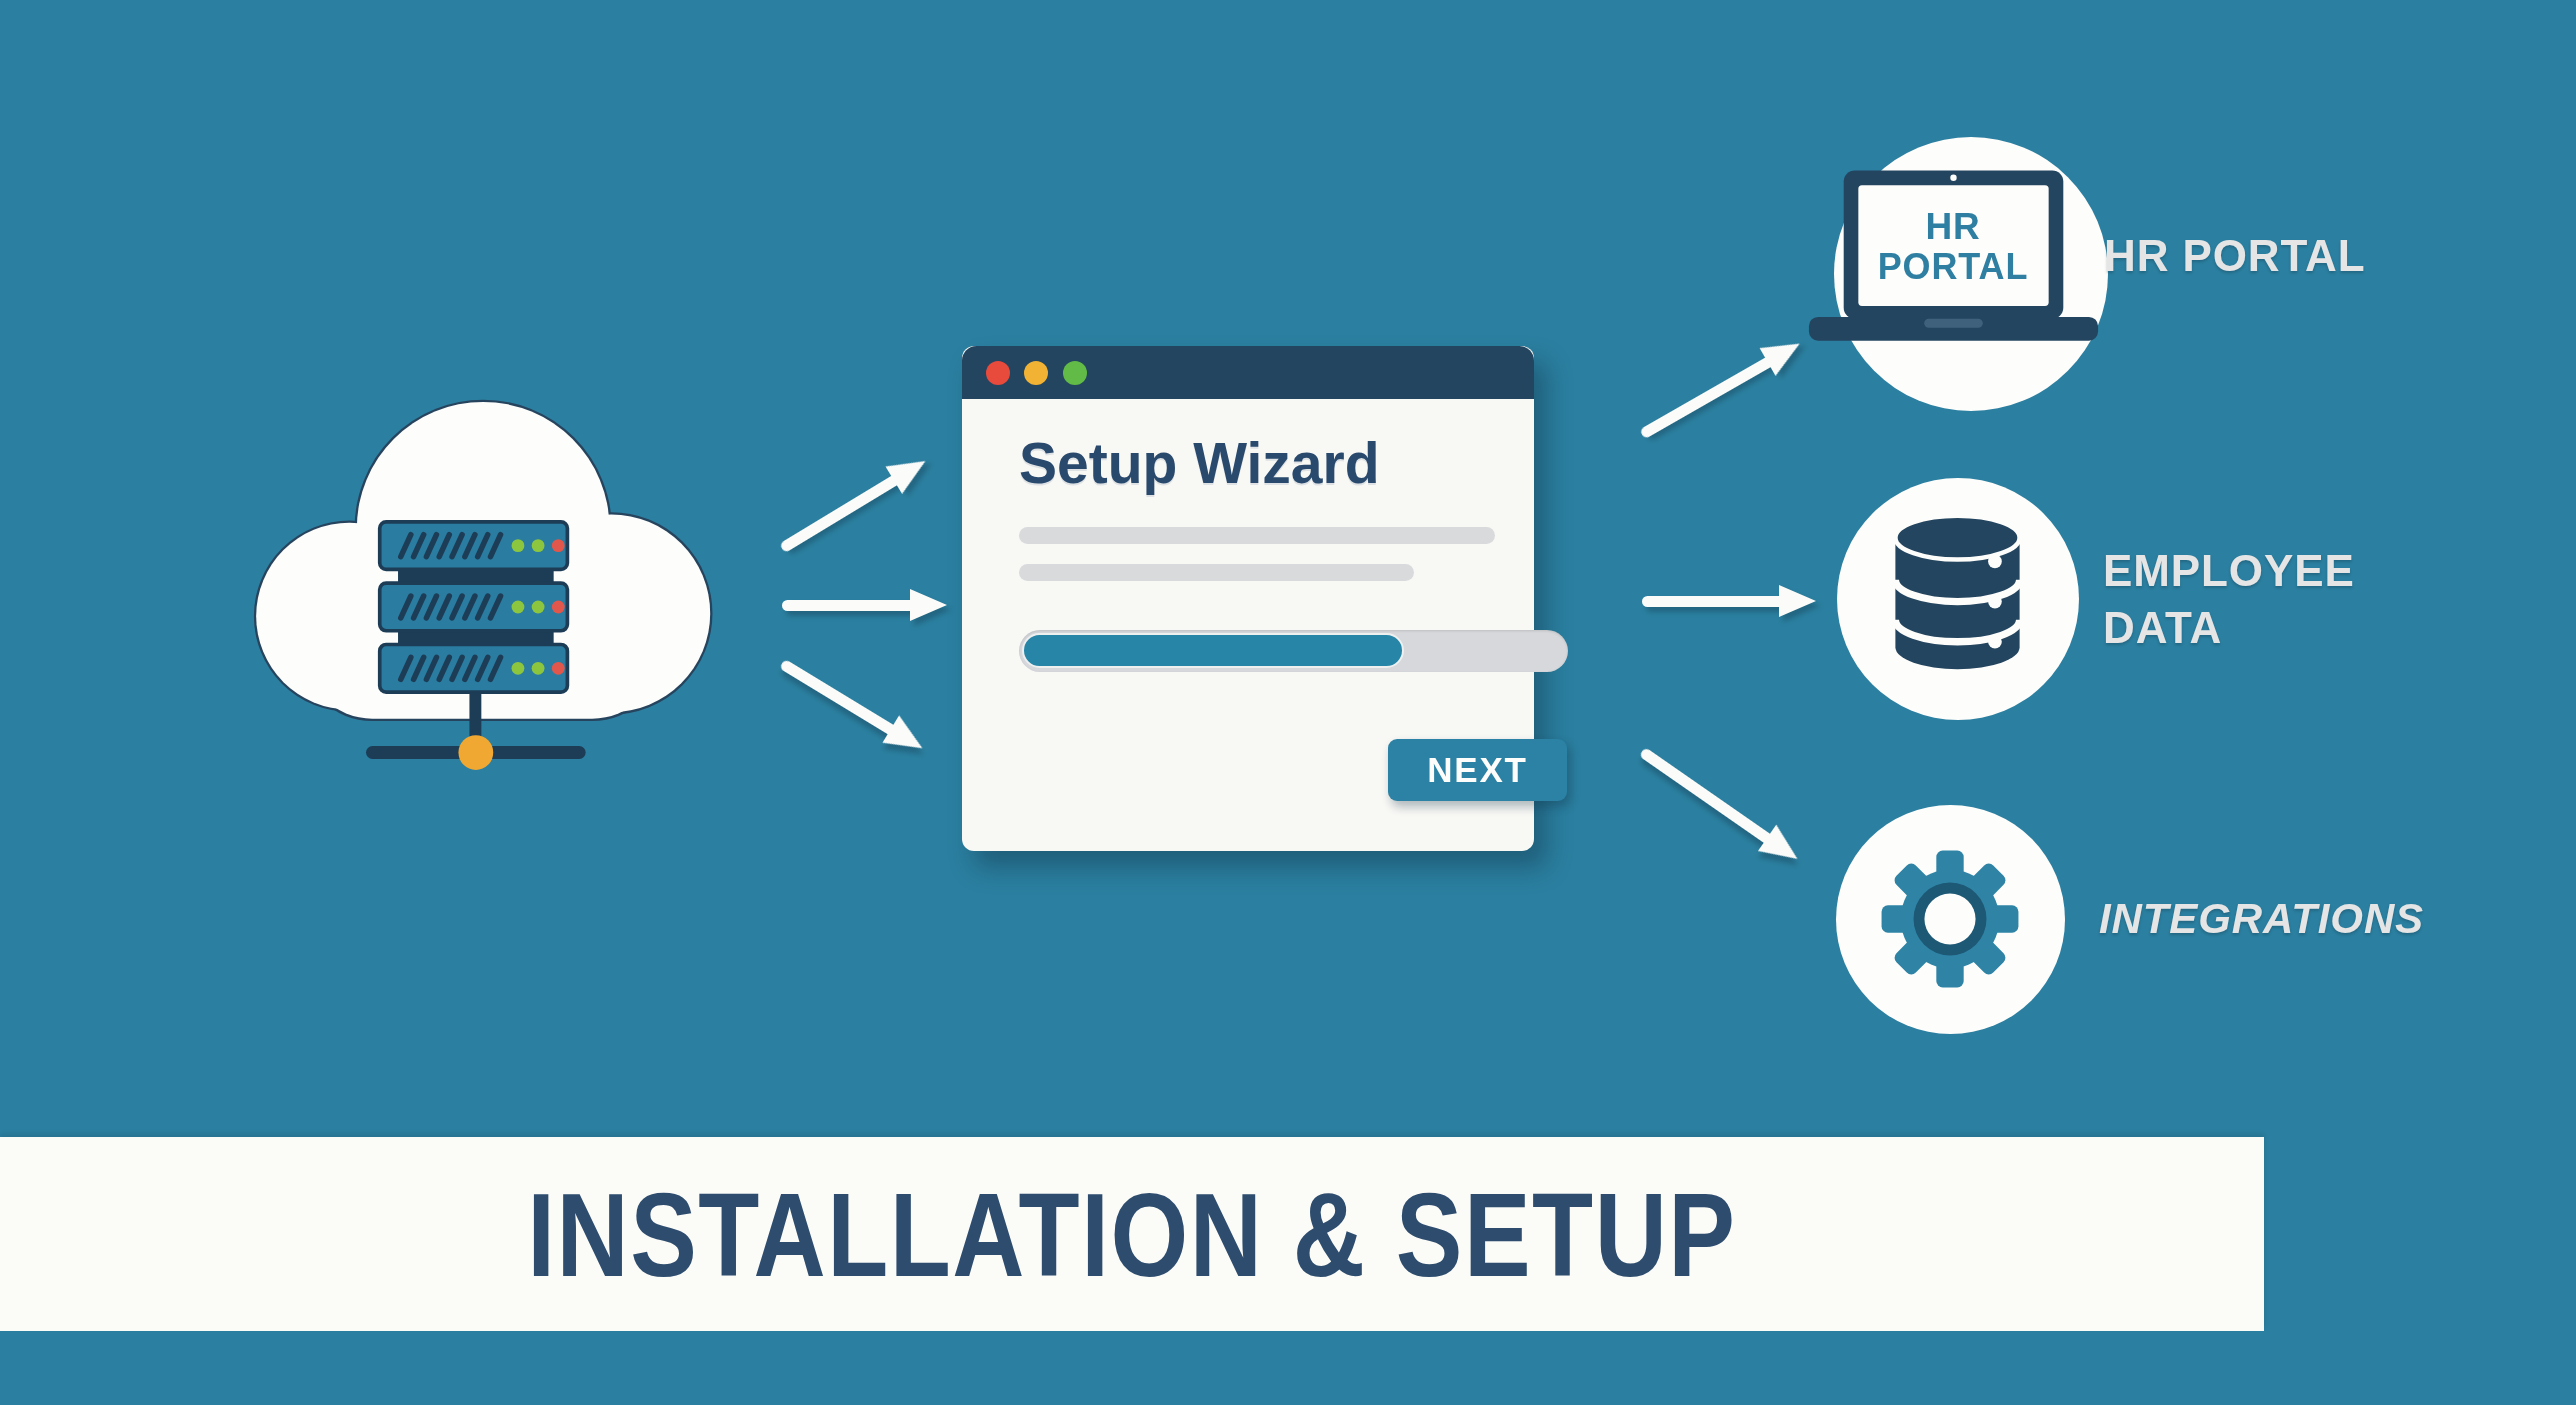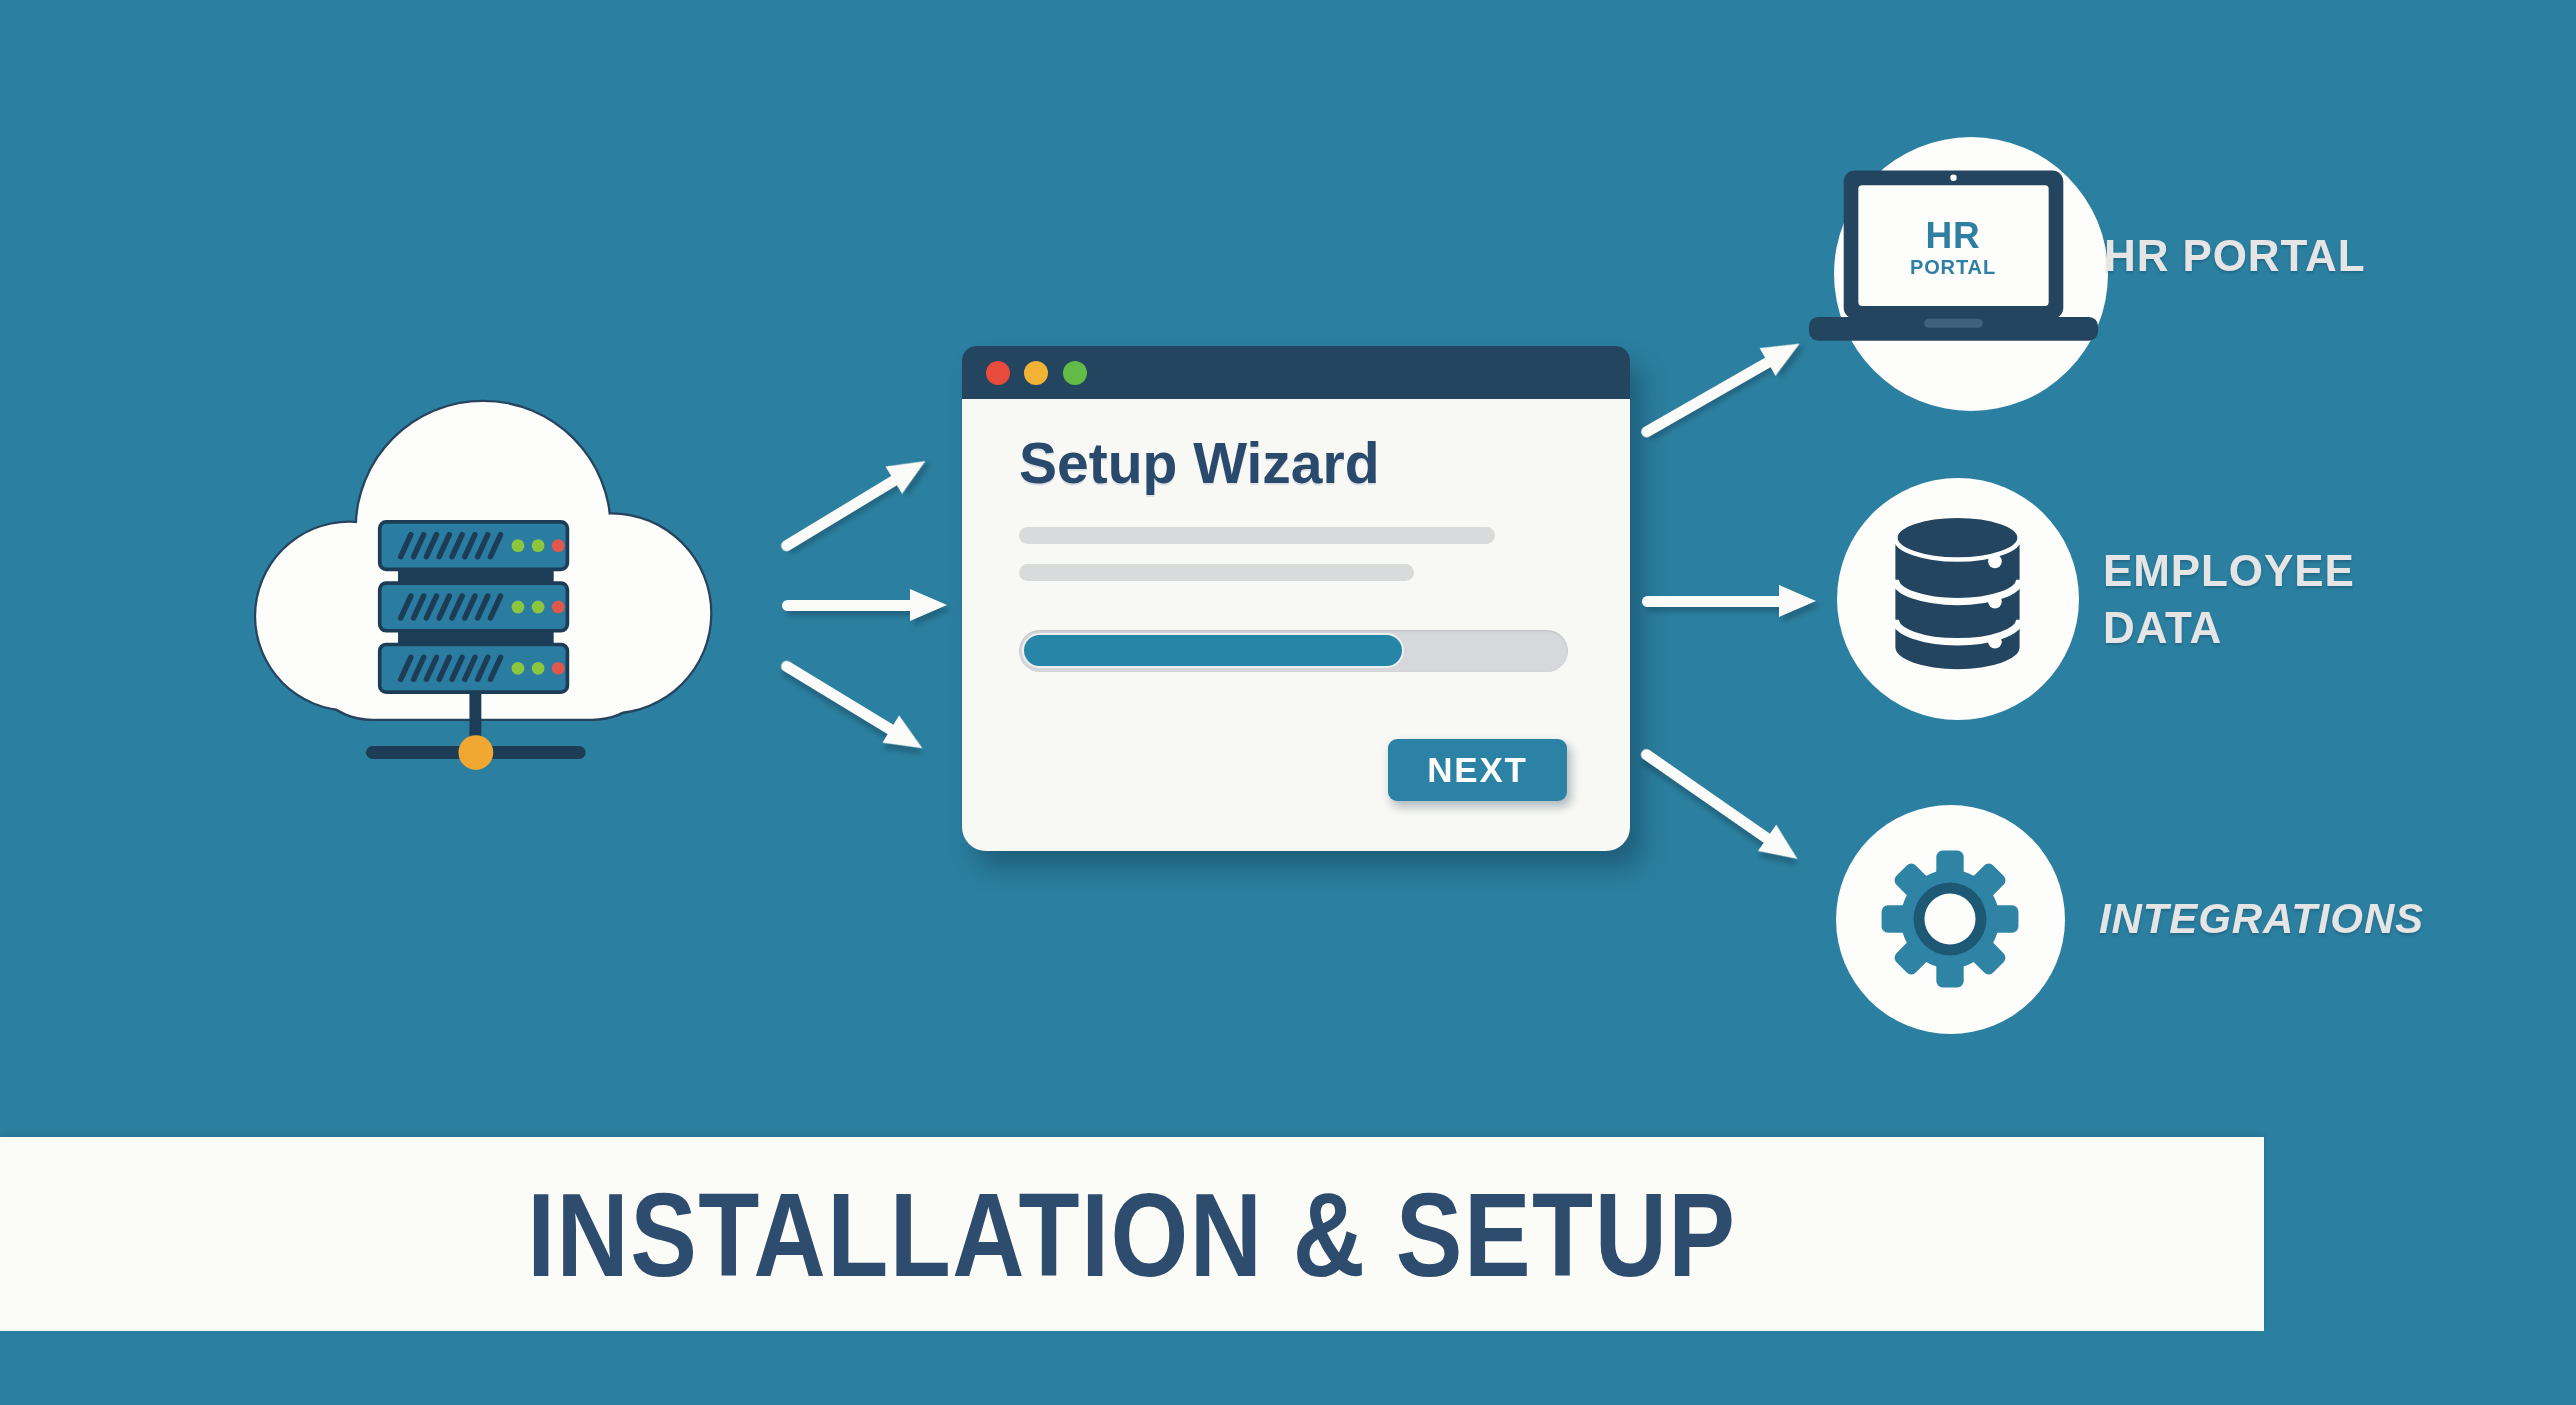--- a/index.html
+++ b/index.html
@@ -8,22 +8,22 @@
   .abs{position:absolute;}
 
   
   .arrow{position:absolute;height:33px;transform-origin:0 50%;
          filter:drop-shadow(4.6px 5.5px 2.7px rgba(10,35,50,.28));}
   .arrow .shaft{position:absolute;left:0;right:31px;top:11px;height:11px;background:#fbfcfa;border-radius:5.5px;}
   .arrow .head{position:absolute;right:0;top:0;width:0;height:0;
                border-left:37px solid #fbfcfa;border-top:16.5px solid transparent;border-bottom:16.5px solid transparent;}
 
   
-  .window{left:962px;top:346px;width:660px;height:505px;background:#f8f8f5;border-radius:24px;
-          box-shadow:12.8px 16.5px 24px rgba(12,44,64,.38);padding-left:8px;}
+  .window{left:962px;top:346px;width:572px;height:505px;background:#f8f8f5;border-radius:12px;
+          box-shadow:12.8px 16.5px 24px rgba(12,44,64,.38);}
   .titlebar{position:absolute;left:0;top:0;right:0;height:53px;background:#24455f;border-radius:14.6px 14.6px 0 0;}
   .light{position:absolute;top:14.6px;width:24px;height:24px;border-radius:50%;}
   .light.red{left:24px;background:#e84a3c;}
   .light.yellow{left:62px;background:#f2b233;}
   .light.green{left:101px;background:#62bb46;}
   .win-title{position:absolute;left:57px;top:84px;font-size:57px;font-weight:bold;color:#2a4a6d;
              letter-spacing:0px;text-shadow:0 1.8px 0 rgba(42,74,109,.12);}
   .skel{position:absolute;left:57px;height:17.4px;border-radius:9.1px;background:#d9dadc;}
   .skel.l1{top:181px;width:476px;}
   .skel.l2{top:218px;width:395px;}
@@ -33,21 +33,21 @@
         border:2.7px solid #eef0f0;}
   .next-btn{position:absolute;left:426px;top:393px;width:179px;height:62px;border-radius:9.1px;background:#2b82a4;
             color:#fdfdfb;font-size:35px;font-weight:bold;letter-spacing:1.8px;display:flex;align-items:center;
             justify-content:center;box-shadow:3.7px 5.5px 9.1px rgba(12,44,64,.30);cursor:pointer;}
 
   
   .node-circle{position:absolute;border-radius:50%;background:#fdfdfb;}
   .screen-text{position:absolute;left:1858px;top:188px;width:190px;height:117px;display:flex;flex-direction:column;
                align-items:center;justify-content:center;color:#2e7fa2;font-weight:bold;line-height:1.12;text-align:right;}
   .screen-text .t1{font-size:37px;letter-spacing:0.9px;}
-  .screen-text .t2{font-size:20px;letter-spacing:0.9px;}
+  .screen-text .t2{font-size:36px;letter-spacing:0.9px;}
   .node-label{position:absolute;color:#e5e5e5;font-weight:bold;letter-spacing:0.9px;
               text-shadow:0 1.8px 2.7px rgba(10,35,50,.25);}
   .label-hr{left:2104px;top:231px;font-size:44px;}
   .label-emp{left:2103px;top:542px;font-size:44px;line-height:1.30;}
   .label-int{left:2099px;top:895px;font-size:42px;font-style:italic;}
 
   
   .banner{position:absolute;left:0;top:1137px;width:2264px;height:194px;background:#fbfbf8;
           display:flex;align-items:center;justify-content:center;box-shadow:0 -2.7px 5.5px rgba(0,0,0,.10);}
   .banner-title{font-size:119px;font-weight:bold;color:#2e4d6e;letter-spacing:1.8px;transform:scaleX(.84);

